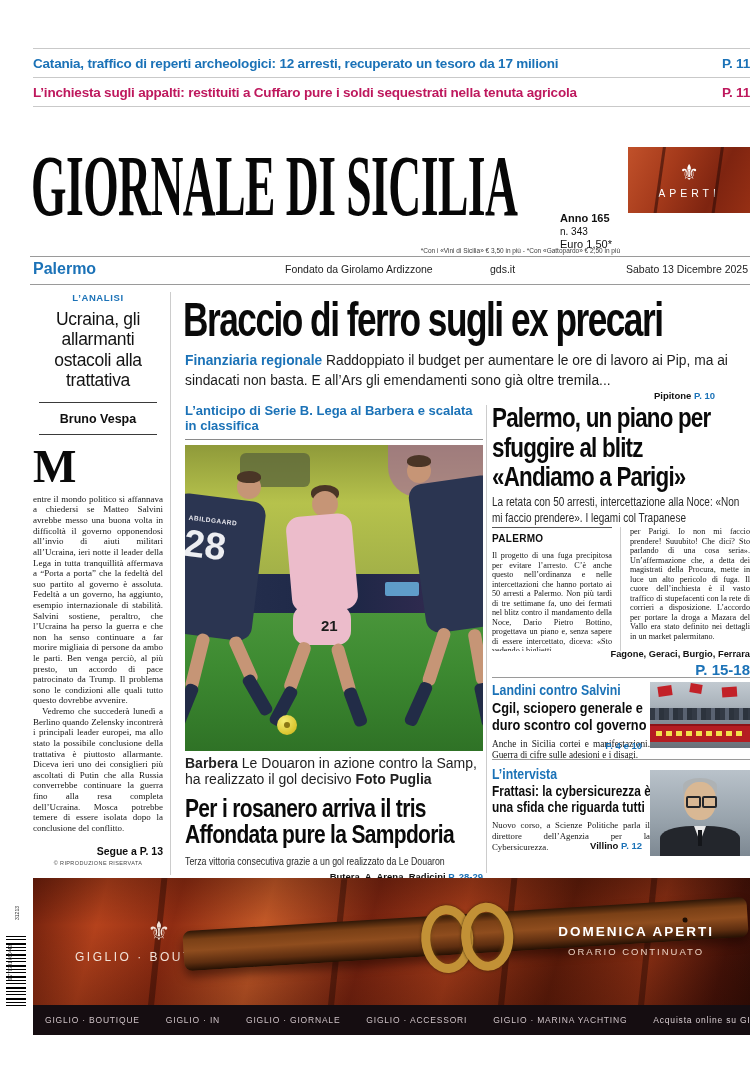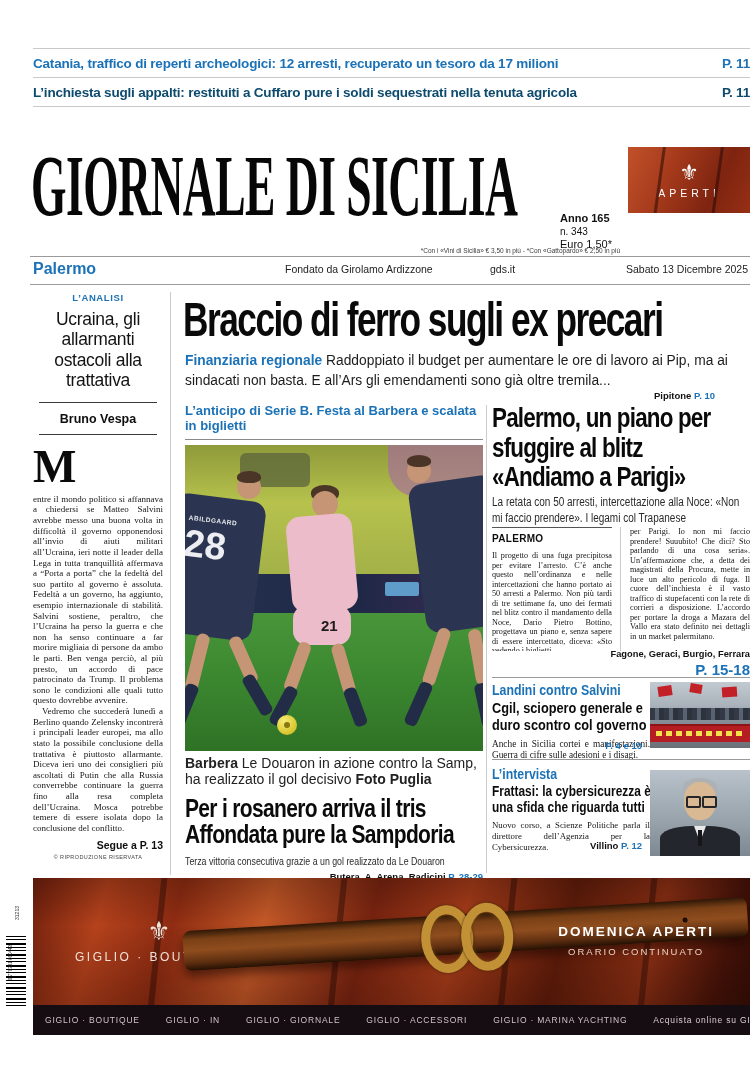--- a/index.html
+++ b/index.html
@@ -3,21 +3,21 @@
 <meta charset="utf-8">
 <style>
   html,body{margin:0;padding:0;background:#e8e8e8;}
   .page{position:relative;width:755px;height:1080px;background:#ffffff;margin:0 auto;
         font-family:"Liberation Sans",sans-serif;overflow:hidden;color:#111;}
 
   
   .strips{position:absolute;left:33px;top:48px;width:717px;border-top:1px solid #c9c9c9;}
   .strip{display:flex;justify-content:space-between;align-items:center;height:28px;
          border-bottom:1px solid #c9c9c9;font-weight:bold;font-size:13.5px;letter-spacing:-0.2px;}
-  .c-blue{color:#1b72b7;} .c-black{color:#0c4a6e;} .c-gray{color:#8f9193;}
+  .c-blue{color:#1b72b7;} .c-black{color:#be185d;} .c-gray{color:#8f9193;}
 
   
   .mast-title{position:absolute;left:31px;top:146px;font-family:"Liberation Serif",serif;
               font-weight:bold;font-size:86px;line-height:0.95;letter-spacing:-1px;color:#070707;
               white-space:nowrap;transform:scale(0.53,1.0);transform-origin:left top;}
   .mast-ad{position:absolute;left:628px;top:147px;width:122px;height:66px;overflow:hidden;
            background:linear-gradient(115deg,#c1512a 0%,#a53a1b 35%,#7e2410 70%,#962f14 100%);
            display:flex;flex-direction:column;align-items:center;justify-content:center;color:#fff;}
   .mast-ad .streak{position:absolute;top:-10px;width:3px;height:90px;background:rgba(40,10,5,.55);transform:rotate(8deg);}
   .fleur{font-family:"DejaVu Sans",sans-serif;line-height:1;}
@@ -41,21 +41,21 @@
   
   .analysis{position:absolute;left:33px;top:292px;width:130px;height:586px;overflow:hidden;text-align:center;}
   .an-label{font-size:9.5px;font-weight:bold;color:#1b72b7;letter-spacing:0.6px;}
   .an-title{font-size:17.5px;font-weight:300;line-height:1.16;letter-spacing:-0.3px;color:#131313;margin-top:6px;}
   .an-rule{border-top:1px solid #3a3a3a;margin:12px 6px 0;}
   .an-byline{font-size:12.5px;font-weight:bold;margin:9px 0 8px;color:#0e0e0e;}
   .an-drop{font-family:"Liberation Serif",serif;font-weight:bold;font-size:46px;line-height:0.95;
            text-align:left;margin:10px 0 5px;color:#0a0a0a;}
   .an-body{font-family:"Liberation Serif",serif;font-size:9px;line-height:1.18;text-align:justify;color:#151515;}
   .an-body.second{text-indent:9px;}
-  .an-segue{text-align:right;font-weight:bold;font-size:10.5px;margin-top:6px;color:#0e0e0e;}
+  .an-segue{text-align:right;font-weight:bold;font-size:10.5px;margin-top:12px;color:#0e0e0e;}
   .an-copy{font-size:5.5px;color:#444;letter-spacing:0.4px;margin-top:3px;}
   .vdiv{position:absolute;width:1px;background:#cccccc;}
 
   
   .lead-headline{position:absolute;left:183px;top:291px;font-size:47px;font-weight:bold;letter-spacing:-2px;
                  color:#0a0a0a;white-space:nowrap;transform:scale(0.75,1.02);transform-origin:left top;}
   .lead-stand{position:absolute;left:185px;top:350px;width:640px;font-size:15.5px;line-height:1.28;color:#1c1c1c;
               transform:scaleX(0.89);transform-origin:left top;}
   .lead-stand .kick{font-weight:bold;color:#1b72b7;}
   .lead-byline{position:absolute;left:185px;top:390px;width:530px;text-align:right;font-size:9.5px;font-weight:bold;color:#111;}
@@ -221,21 +221,21 @@
   <div class="vdiv" style="left:170px;top:292px;height:583px;"></div>
 
   <div class="lead-headline">Braccio di ferro sugli ex precari</div>
   <p class="lead-stand" style="margin:0;"><span class="kick">Finanziaria regionale</span> <span>Raddoppiato il budget per aumentare le ore di lavoro ai Pip, ma ai sindacati non basta. E all’Ars gli emendamenti sono già oltre tremila...</span></p>
   <div class="lead-byline">
     <span>Pipitone</span>
     <span class="pageref">P. 10</span>
   </div>
 
   <div class="sports">
-    <div class="sp-kicker">L’anticipo di Serie B. Festa al Barbera e scalata in biglietti</div>
+    <div class="sp-kicker">L’anticipo di Serie B. Lega al Barbera e scalata in classifica</div>
     <div class="sp-photo">
       <div class="ph-stands"></div>
       <div class="ph-patch"></div>
       <div class="ph-dark"></div>
       <div class="ph-band">
         <div class="ph-adlite" style="left:110px;"></div>
         <div class="ph-adlite" style="left:200px;"></div>
       </div>
       <div class="ph-pitch"></div>
 

